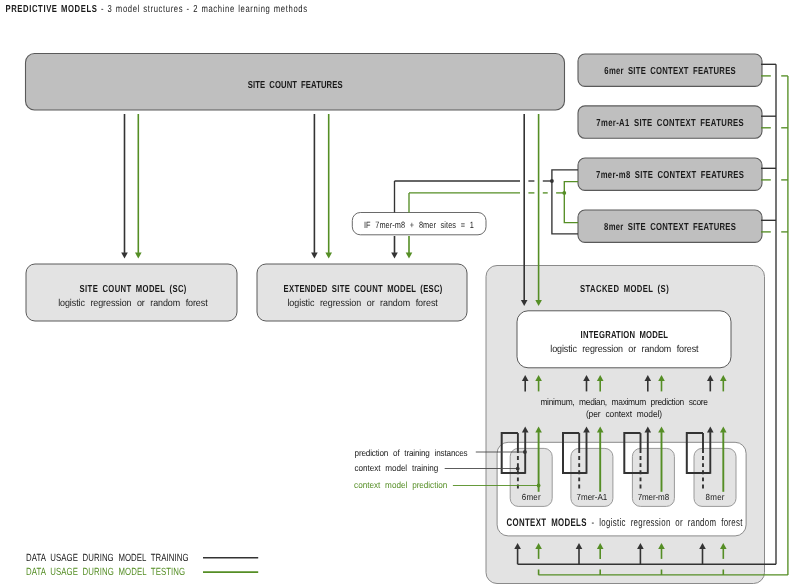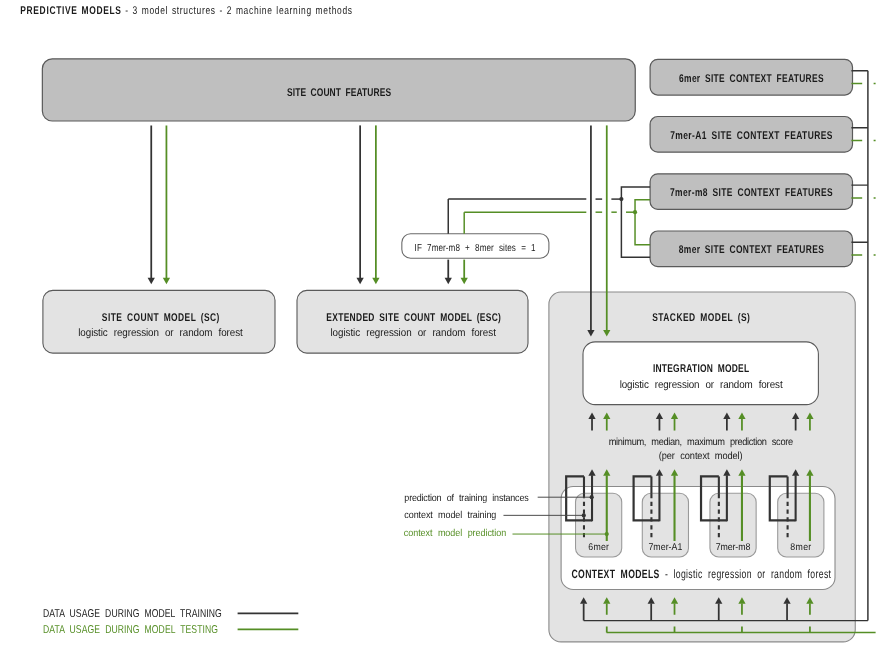--- a/index.html
+++ b/index.html
@@ -1,18 +1,18 @@
 <!DOCTYPE html>
 <html><head>
 <meta charset="utf-8">
 <style>
   html,body{margin:0;padding:0;background:#ffffff;}
   body{width:796px;height:588px;overflow:hidden;
        font-family:"Liberation Sans",sans-serif;}
-  #root{position:relative;width:668px;height:588px;margin-left:13px;}
+  #root{position:relative;width:668px;height:588px;}
   svg{display:block;position:absolute;left:0;top:0;}
   text{font-family:"Liberation Sans",sans-serif;fill:#1a1a1a;white-space:pre;
        -webkit-font-smoothing:antialiased;text-rendering:geometricPrecision;}
   .ttlb{font-size:10.2px;font-weight:bold;word-spacing:0.9px;}
   .boxlbl{font-size:10.2px;font-weight:bold;word-spacing:2.3px;}
   .boxlbl2{font-size:10.2px;font-weight:bold;word-spacing:2.3px;}
   .sub{font-size:9.9px;word-spacing:3.4px;}
   .cond{font-size:9.2px;word-spacing:3.2px;}
   .note{font-size:9.3px;word-spacing:3px;}
   .cmlbl{font-size:8.9px;word-spacing:2.6px;}

